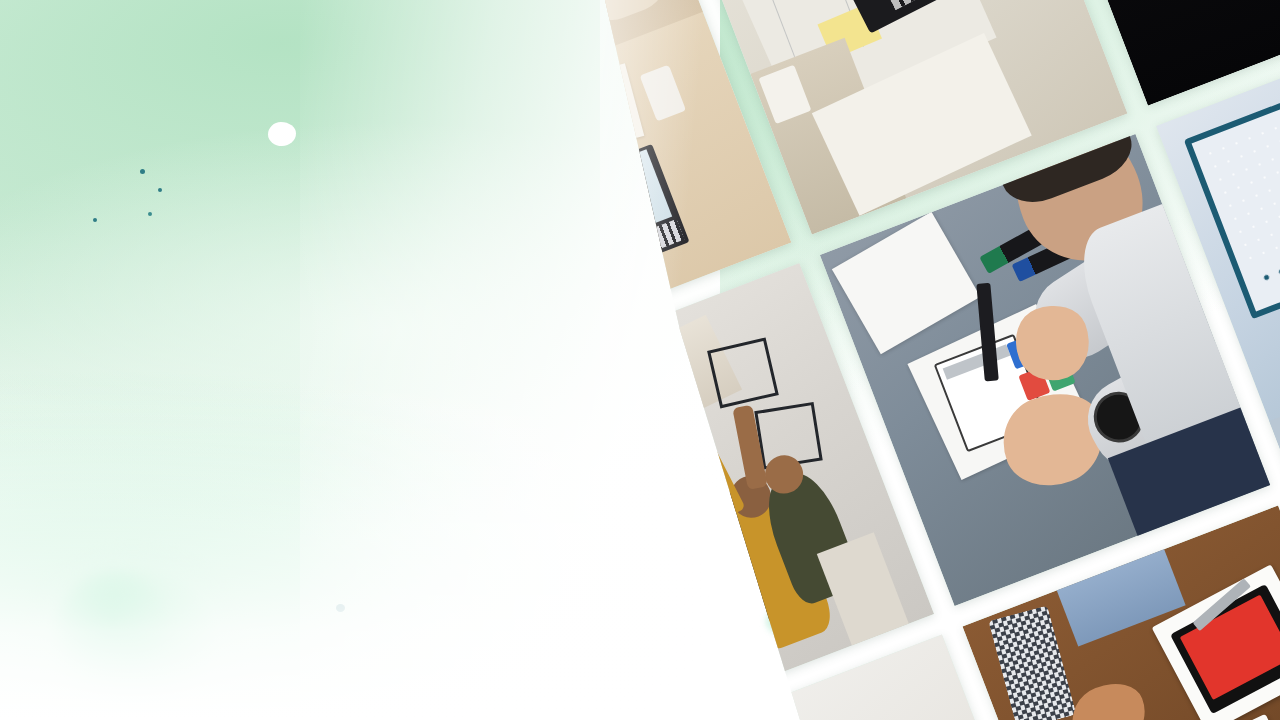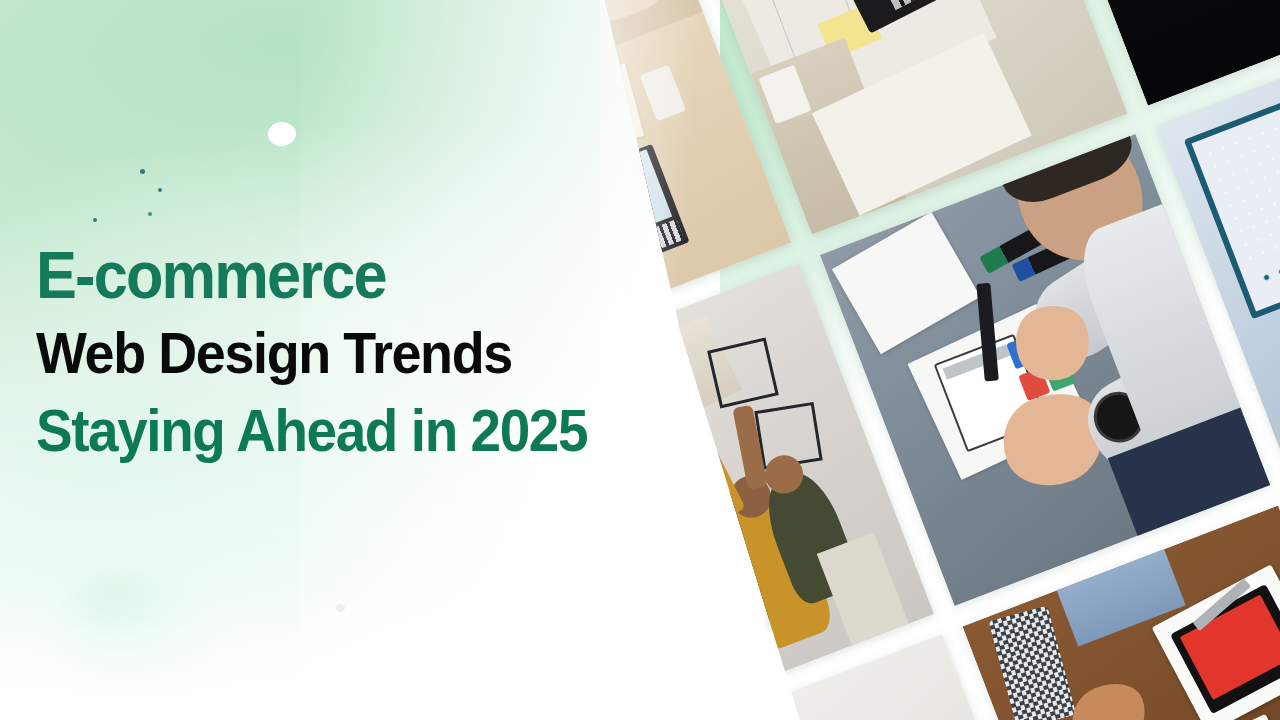--- a/index.html
+++ b/index.html
@@ -322,19 +322,14 @@
 
           <div style="position:absolute;left:64%;top:18%;width:20%;height:3%;background:#aeb3b8;transform:rotate(-20deg);border-radius:2px;"></div>
 
         </div>
       </div>
 
     </div>
   </div>
   <div class="collage-edge-soft"></div>
 
-  <div class="headline">
-    <span class="line l1">E-commerce</span>
-    <span class="line l2">Web Design Trends</span>
-    <span class="line l3">Staying Ahead in 2025</span>
-  </div>
 
 </div>
 
 </body></html>

